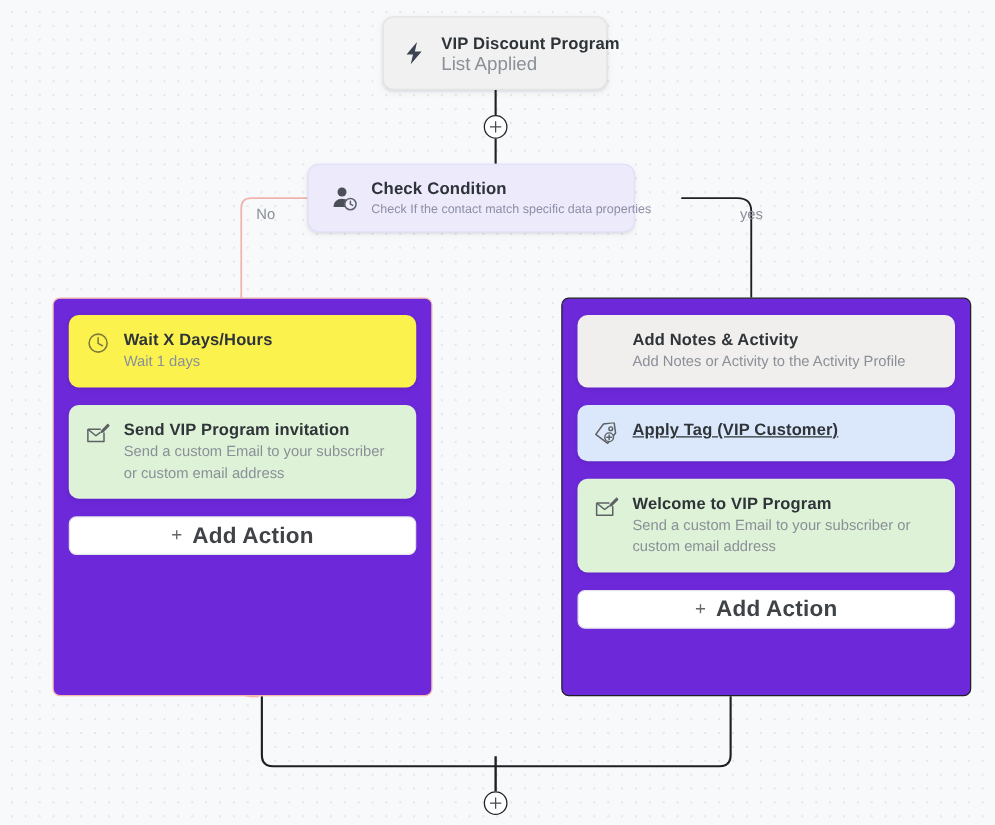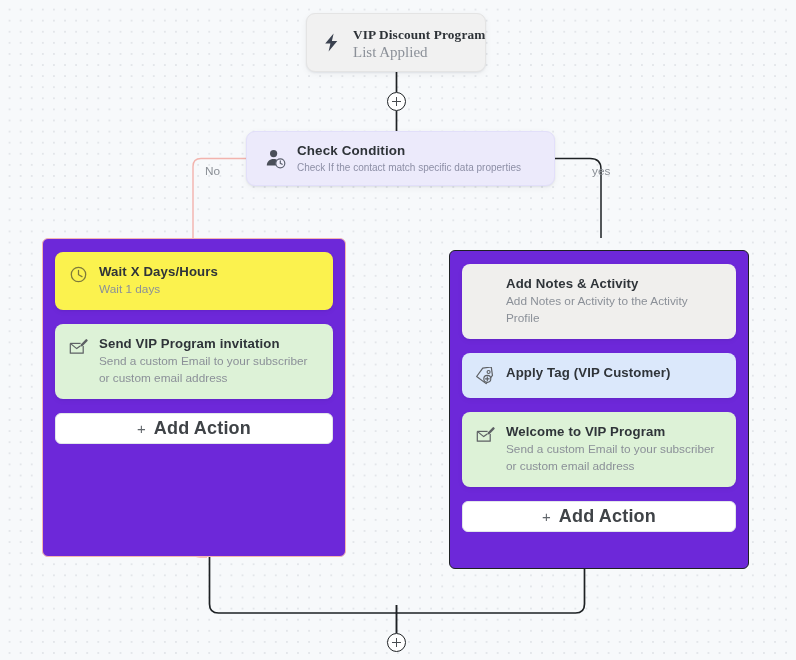--- a/index.html
+++ b/index.html
@@ -72,27 +72,26 @@
     margin-top: 1px;
     white-space: nowrap;
   }
 
   
   #trigger-node {
     left: 306px; top: 13px;
     width: 180px; height: 59px;
     background: #f1f1f1;
     border: 1px solid #e4e4e4;
-    font-family: Liberation Serif, serif;
   }
 
   
   #condition-node {
     left: 246px; top: 131px;
-    width: 309px; height: 55px;
+    width: 262px; height: 55px;
     background: #eceafb;
     border: 1px solid #e2dffa;
     padding-left: 17px;
   }
   #condition-node .node-title { font-size: 13.4px; }
   #condition-node .node-sub { font-size: 10px; color: #8d8fa6; }
 
   
   .plus-handle {
     position: absolute;
@@ -136,23 +135,22 @@
     padding: 13px 12px 12px 12px;
     z-index: 4;
   }
   #branch-no {
     left: 42px; top: 238px;
     width: 304px; height: 319px;
     border: 1.2px solid #f5b6b0;
   }
   #branch-yes {
     left: 449px; top: 238px;
-    width: 300px; height: 319px;
+    width: 328px; height: 319px;
     border: 1.3px solid #1d2124;
-    margin-top: 12px;
   }
 
   
   .action-card {
     border-radius: 8px;
     padding: 11px 14px 12px 13px;
     display: flex;
     align-items: flex-start;
     margin-bottom: 14px;
     box-shadow: 0 1px 2px rgba(20,25,40,0.06), 0 2px 6px rgba(20,25,40,0.04);
@@ -320,21 +318,21 @@
   <div class="action-card card-blue">
     <span class="card-icon">
       <svg width="19" height="18" viewBox="0 0 19 18">
         <path d="M8.4 1.4 L17.0 1.4 L17.0 9.9 L9.6 17.2 L1.2 8.8 Z" fill="none" stroke="#5d6064" stroke-width="1.2" stroke-linejoin="round" transform="translate(-0.6,-0.4) rotate(-8 9 9)"></path>
         <circle cx="12.6" cy="5.0" r="1.5" fill="none" stroke="#5d6064" stroke-width="1.15"></circle>
         <circle cx="11.3" cy="11.8" r="3.5" fill="#dbe8fb" stroke="#5d6064" stroke-width="1.15"></circle>
         <path d="M11.3 9.9 L11.3 13.7 M9.4 11.8 L13.2 11.8" stroke="#5d6064" stroke-width="1.15" stroke-linecap="round"></path>
       </svg>
     </span>
     <span class="card-text">
-      <span class="card-title" style="display:block;">Apply Tag (VIP Customer)</span>
+      <span class="card-title" style="display:block;text-decoration:underline;">Apply Tag (VIP Customer)</span>
     </span>
   </div>
 
   <div class="action-card card-green">
     <span class="card-icon">
       <svg width="19" height="17" viewBox="0 0 19 17">
         <path d="M1.3 5.4 L1.3 15.2 L14.2 15.2 L14.2 8.0" fill="none" stroke="#5d6064" stroke-width="1.2" stroke-linejoin="round"></path>
         <path d="M1.3 5.4 L7.7 10.6 L11.2 7.9" fill="none" stroke="#5d6064" stroke-width="1.2" stroke-linejoin="round"></path>
         <path d="M1.3 5.4 L11.6 5.4" fill="none" stroke="#5d6064" stroke-width="1.2"></path>
         <path d="M12.4 6.6 L17.3 1.6 L18.1 2.5 L13.2 7.5 L11.9 7.9 Z" fill="none" stroke="#5d6064" stroke-width="1.2" stroke-linejoin="round"></path>

